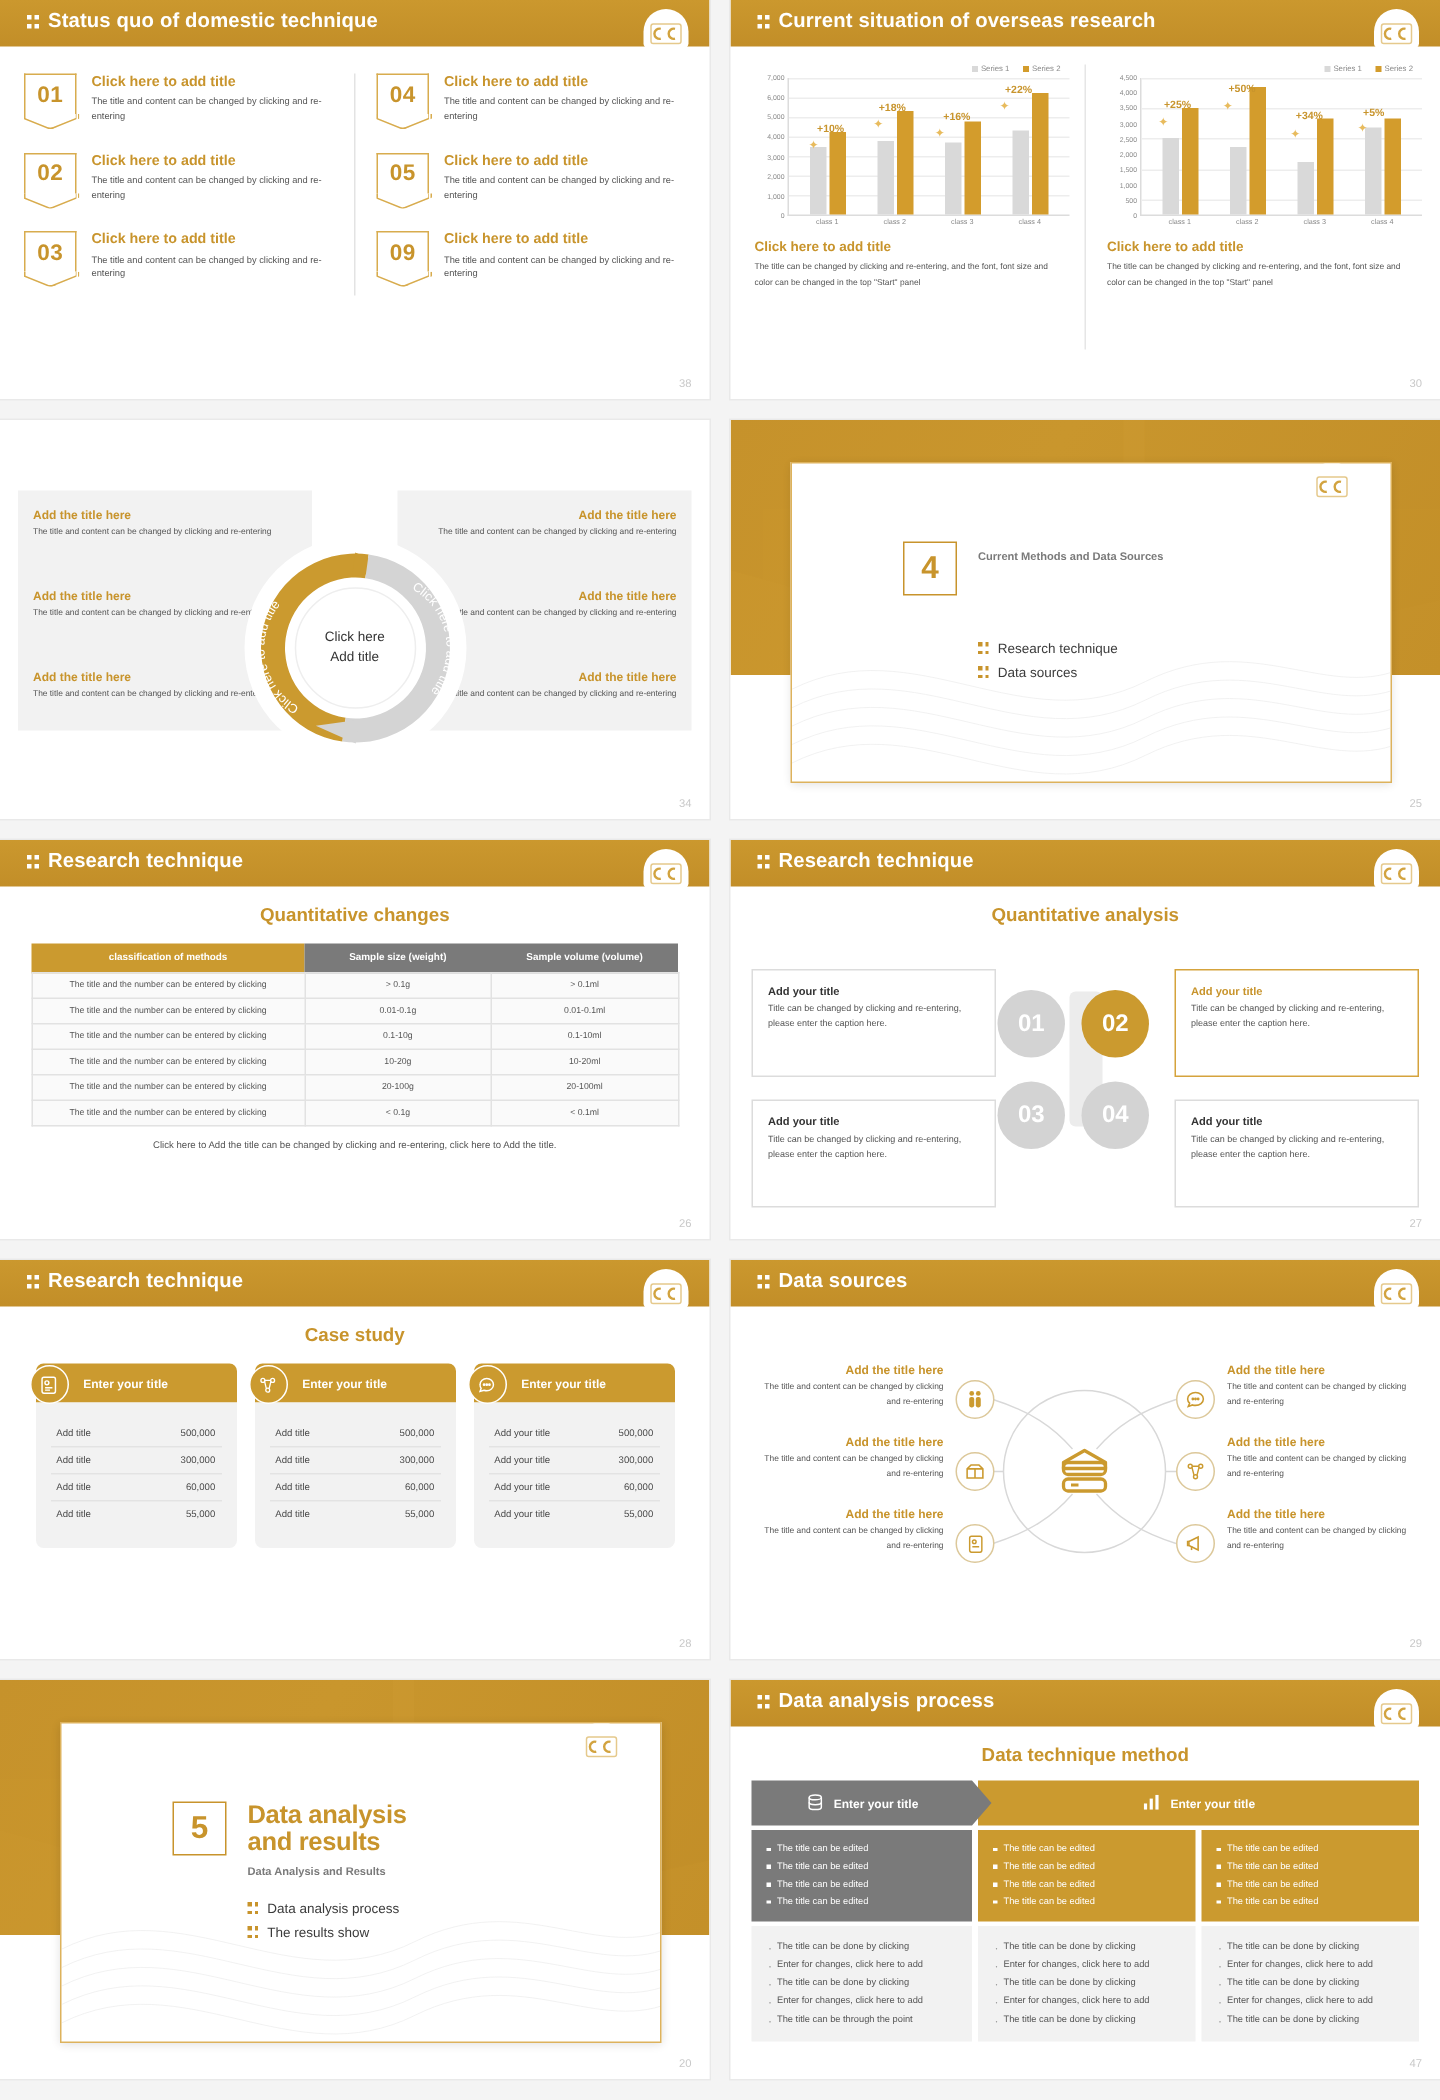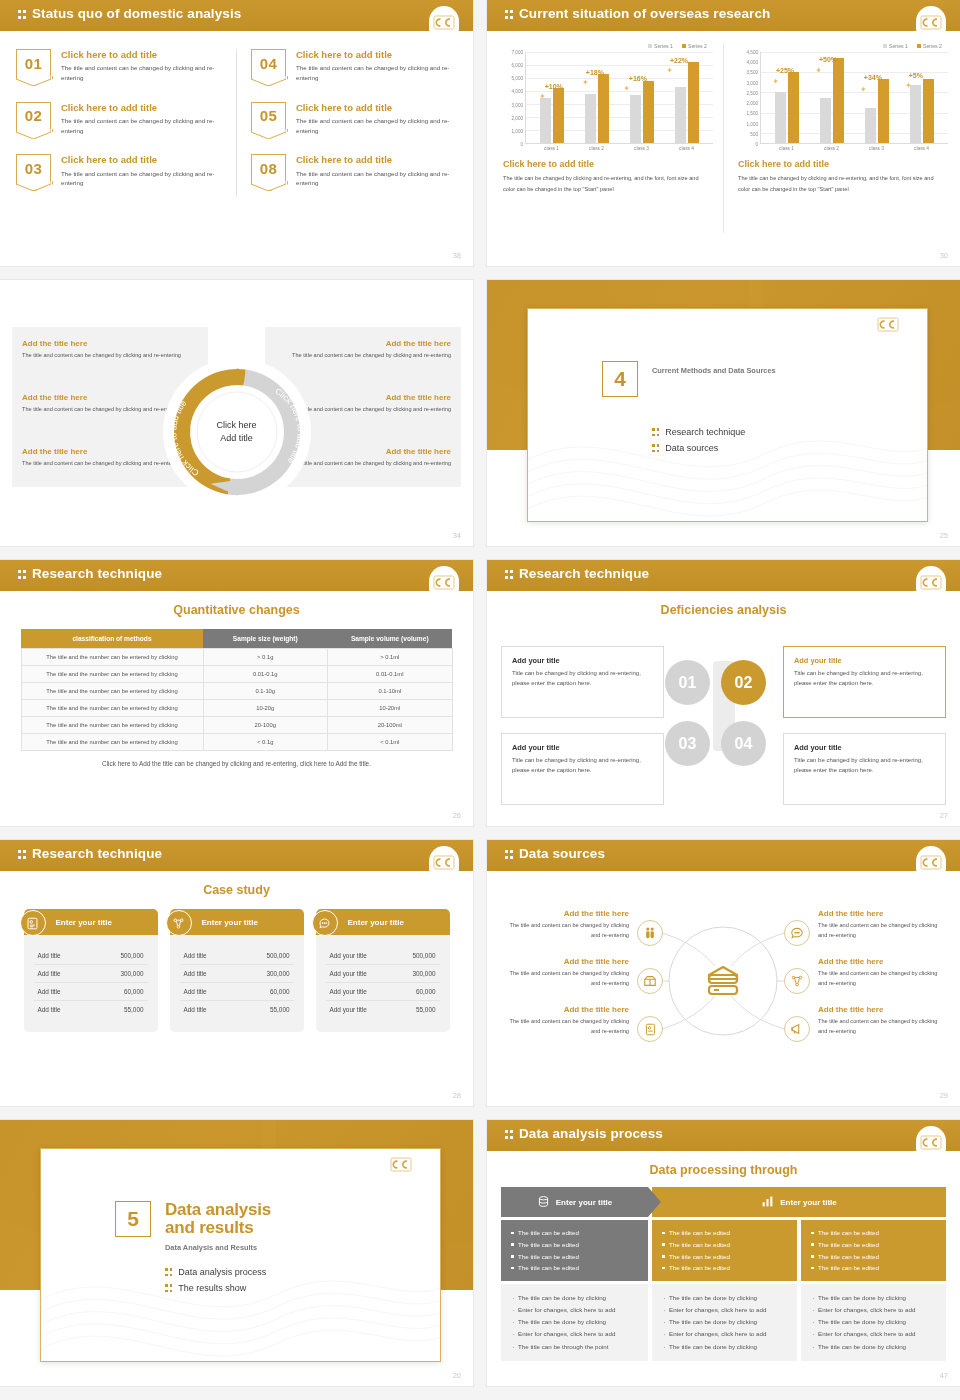--- a/index.html
+++ b/index.html
@@ -204,21 +204,21 @@
       <div class="hdr-title">
         <span class="dotwrap">
           <span class="dotcol">
               <i></i>
               <i></i>
             </span>
             <span class="dotcol">
               <i></i>
               <i></i>
             </span>
-        </span><span>Status quo of domestic analysis</span>
+        </span><span>Status quo of domestic technique</span>
       </div>
       <div class="logo">
         <svg width="22" height="15" viewBox="0 0 22 15">
             <g fill="none" stroke="#d2a33f" stroke-width="1.6">
           <path d="M7.5 4.2A3.4 3.4 0 1 0 7.5 10.8"></path>
               <path d="M17 4.2A3.4 3.4 0 1 0 17 10.8"></path>
           <rect x="1" y="1" width="20" height="13" rx="1.5" stroke="#e5c98c" stroke-width="1"></rect>
             </g>
           </svg>
       </div>
@@ -284,21 +284,21 @@
                   <path d="M0 0 L0 3 L17.5 10 L35 3 L35 0" fill="none" stroke="#d8ac4e" stroke-width="1"></path>
                 </svg>
               </div>
             <div class="numtxt">
               <h4>Click here to add title</h4>
               <p>The title and content can be changed by clicking and re-entering</p>
               </div>
           </div>
           <div class="numrow">
             <div class="badge">
-                <span>08</span>
+                <span>09</span>
               <svg class="tick" viewBox="0 0 35 10">
                   <path d="M0 0 L0 3 L17.5 10 L35 3 L35 0" fill="none" stroke="#d8ac4e" stroke-width="1"></path>
                 </svg>
               </div>
             <div class="numtxt">
               <h4>Click here to add title</h4>
               <p>The title and content can be changed by clicking and re-entering</p>
               </div>
           </div>
         </div>
@@ -689,21 +689,21 @@
         <svg width="22" height="15" viewBox="0 0 22 15">
             <g fill="none" stroke="#d2a33f" stroke-width="1.6">
           <path d="M7.5 4.2A3.4 3.4 0 1 0 7.5 10.8"></path>
               <path d="M17 4.2A3.4 3.4 0 1 0 17 10.8"></path>
           <rect x="1" y="1" width="20" height="13" rx="1.5" stroke="#e5c98c" stroke-width="1"></rect>
             </g>
           </svg>
       </div>
     </div>
     <div class="body">
-      <div class="sub-title">Deficiencies analysis</div>
+      <div class="sub-title">Quantitative analysis</div>
       <div class="qual">
         <div class="qrect" style="left:226px;top:44px;width:22px;height:90px;border-radius:4px"></div>
         <div class="qbox" style="left:14px;top:29px">
           <h5>Add your title</h5>
           <p>Title can be changed by clicking and re-entering, please enter the caption here.</p>
           </div>
         <div class="qbox hl" style="right:14px;top:29px">
           <h5>Add your title</h5>
           <p>Title can be changed by clicking and re-entering, please enter the caption here.</p>
           </div>
@@ -1064,21 +1064,21 @@
         <svg width="22" height="15" viewBox="0 0 22 15">
             <g fill="none" stroke="#d2a33f" stroke-width="1.6">
           <path d="M7.5 4.2A3.4 3.4 0 1 0 7.5 10.8"></path>
               <path d="M17 4.2A3.4 3.4 0 1 0 17 10.8"></path>
           <rect x="1" y="1" width="20" height="13" rx="1.5" stroke="#e5c98c" stroke-width="1"></rect>
             </g>
           </svg>
       </div>
     </div>
     <div class="body">
-      <div class="sub-title">Data processing through</div>
+      <div class="sub-title">Data technique method</div>
       <div class="dp">
         <div class="dp-head">
           <div class="dp-h1">
             <span>
               <svg width="13" height="13" viewBox="0 0 16 16" fill="none" stroke="#fff" stroke-width="1.2">
                   <ellipse cx="8" cy="4" rx="5" ry="2"></ellipse>
                   <path d="M3 4v8c0 1.1 2.2 2 5 2s5-.9 5-2V4"></path>
                   <path d="M3 8c0 1.1 2.2 2 5 2s5-.9 5-2"></path>
                 </svg></span>
             <span>Enter your title</span>

